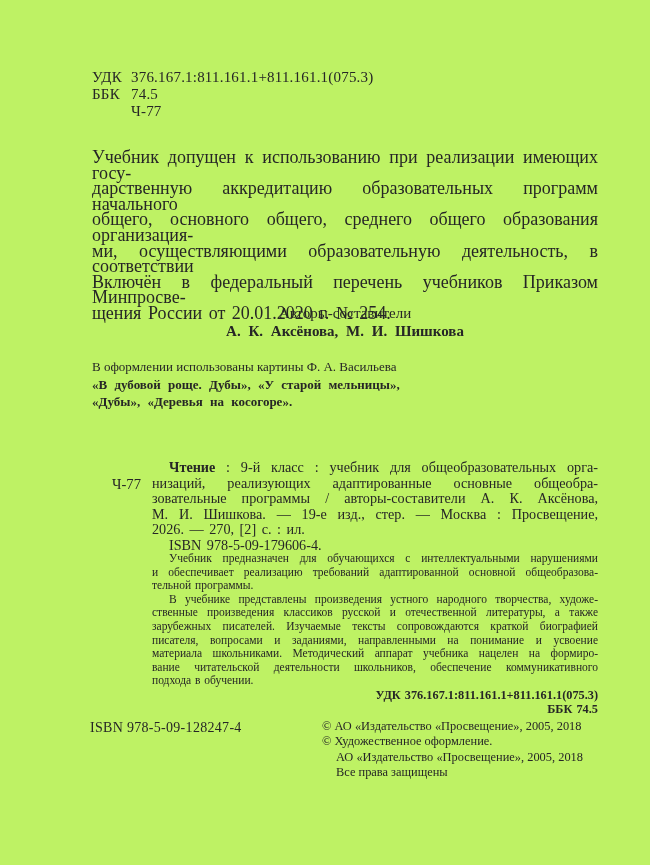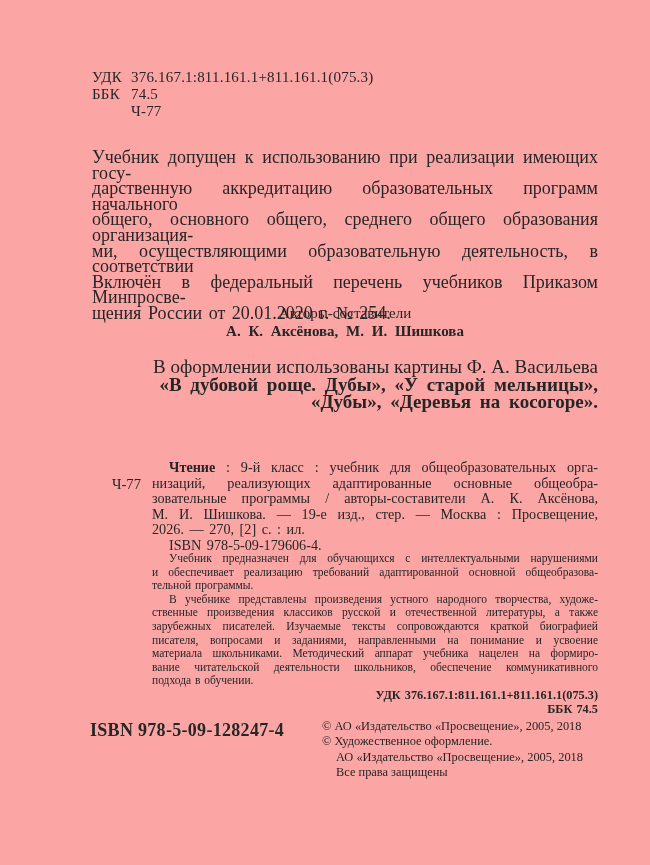--- a/index.html
+++ b/index.html
@@ -1,20 +1,20 @@
 <!DOCTYPE html>
 <html><head>
 <meta charset="utf-8">
 <style>
   html, body { margin: 0; padding: 0; background: #e9e9e9; }
   .page {
     position: relative;
     width: 650px;
     height: 865px;
-    background: #fca5a5;
+    background: #bef264;
     color: #262626;
     font-family: "Liberation Serif", "DejaVu Serif", serif;
     overflow: hidden;
   }
   .bold { font-weight: bold; }
   .wsp { word-spacing: 4px; }
 
   
   .codes-top {
     position: absolute; left: 92px; top: 69px;
@@ -33,21 +33,21 @@
   .indent1 > div:first-child { text-indent: 17px; }
 
   
   .authors {
     position: absolute; left: 92px; top: 305px; width: 506px;
     text-align: center; font-size: 15px; line-height: 17.6px;
   }
   
   .credit {
     position: absolute; left: 92px; top: 358px; width: 506px;
-    text-align: right; font-size: 19px; line-height: 17.6px;
+    text-align: left; font-size: 13px; line-height: 17.6px;
   }
 
   
   .card-sign {
     position: absolute; left: 112px; top: 476px;
     font-size: 14.6px;
   }
   .card {
     position: absolute; left: 152px; top: 460px; width: 446px;
     font-size: 14.2px; line-height: 15.6px; word-spacing: 2px;
@@ -61,21 +61,21 @@
     font-size: 11.5px; line-height: 13.6px; word-spacing: 1px;
   }
   .codes-bottom {
     text-align: right; font-weight: bold;
     font-size: 12.3px; line-height: 14.2px; word-spacing: 1px;
   }
 
   
   .footer-isbn {
     position: absolute; left: 90px; top: 720px;
-    font-size: 18px; font-weight: bold; letter-spacing: 0.3px;
+    font-size: 14px; font-weight: normal; letter-spacing: 0.3px;
   }
   .copyright {
     position: absolute; left: 322px; top: 719px;
     font-size: 12.4px; line-height: 15.4px;
   }
   .copyright .ind { padding-left: 14px; }
 </style>
 </head>
 <body>
 

